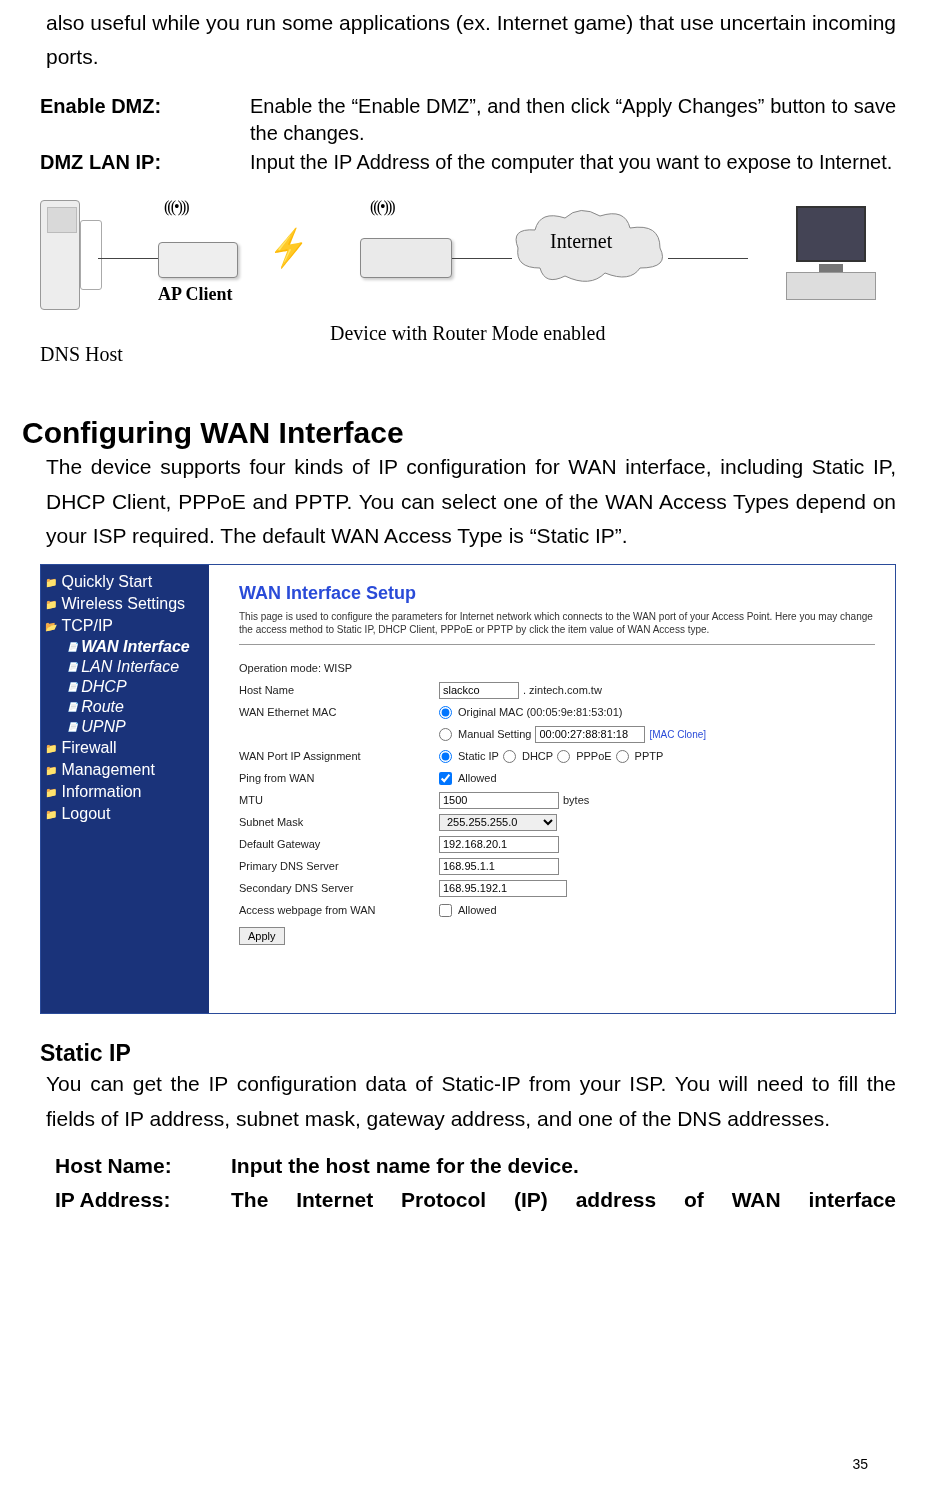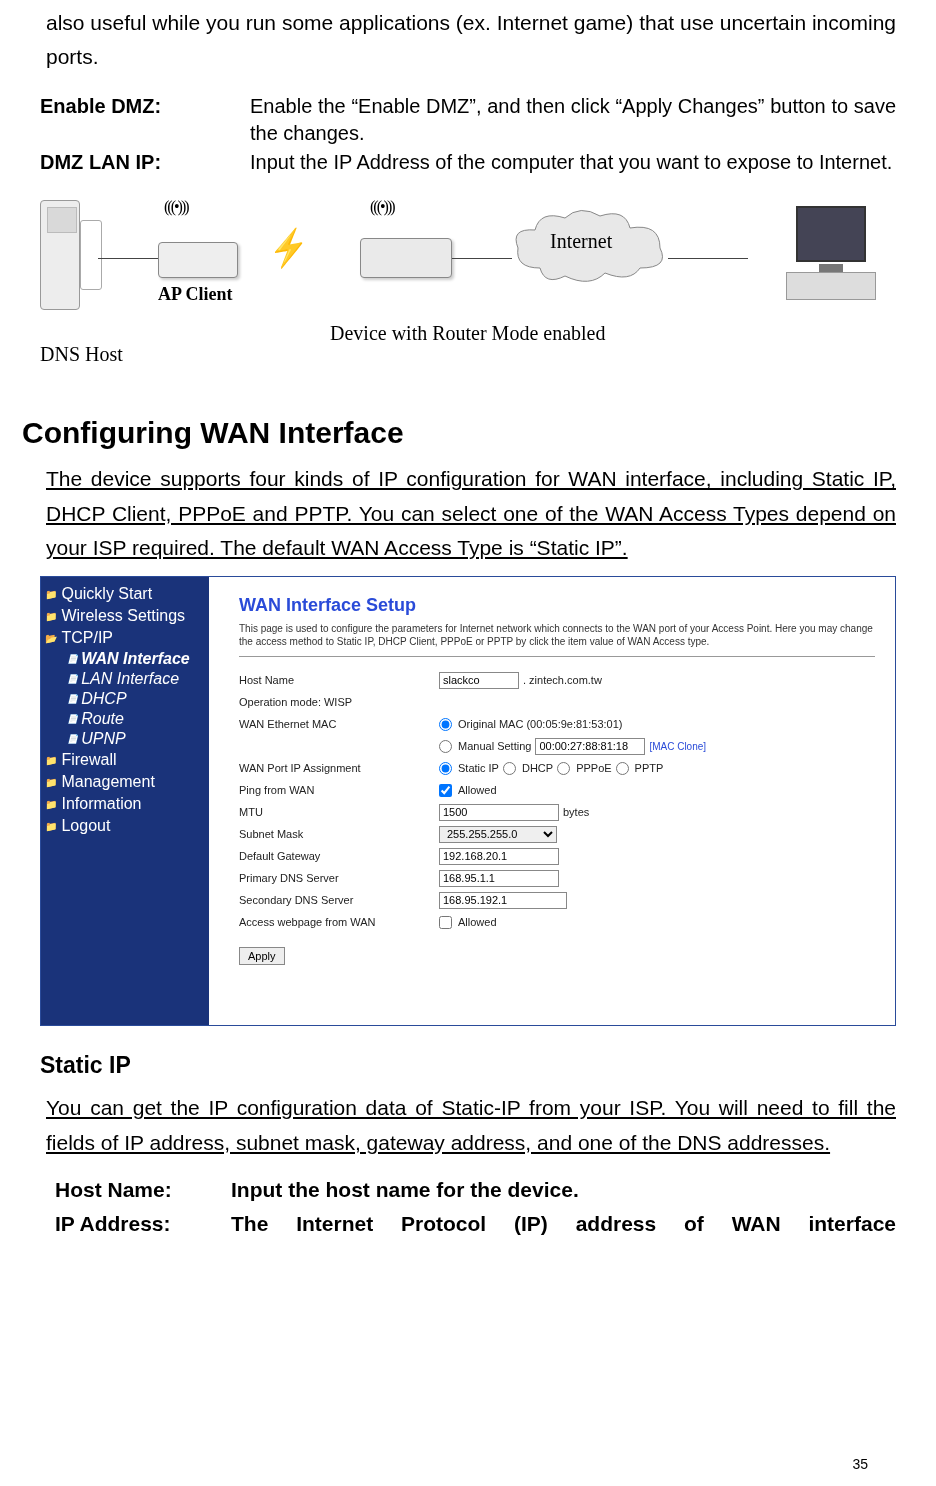--- a/index.html
+++ b/index.html
@@ -33,42 +33,42 @@
   .cloud svg{ width:100%; height:100%; }
   .cloud-label{ position:absolute; left:510px; top:42px; font-size:20px;}
   .line{ position:absolute; background:#444; height:1px;}
   .pc-desktop{ position:absolute; right:10px; top:18px; width:110px; height:100px;}
   .pc-desktop .monitor{ width:70px; height:56px; border:2px solid #333; background:#445; position:absolute; left:20px; top:0;}
   .pc-desktop .stand{ width:24px; height:8px; background:#777; position:absolute; left:43px; top:58px;}
   .pc-desktop .base{ width:90px; height:28px; background:#ddd; border:1px solid #999; position:absolute; left:10px; top:66px;}
   .bolt{ position:absolute; left:228px; top:40px; color:#f0c000; font-size:34px; transform:rotate(-10deg);}
 
   h1.section { font-size: 30px; font-weight: bold; margin-top: 28px; margin-left: -18px;}
-  .body-txt { font-size: 21px; line-height: 1.65; text-align: justify; margin-top: 12px; padding-left: 6px; text-decoration: underline;}
+  .body-txt { font-size: 21px; line-height: 1.65; text-align: justify; padding-left: 6px;}
 
   .screenshot { border:1px solid #2a4b9a; margin-top:10px; height:450px; position:relative; background:#fff; overflow:hidden;}
   .ss-sidebar{ width:168px; height:100%; background:#1a337a; color:#fff; font-size:16px; padding:6px 4px; float:left;}
   .ss-sidebar .folder{ display:flex; align-items:center; gap:4px; padding:2px 0;}
   .ss-sidebar .folder.open::before{content:"📂"; font-size:10px;}
   .ss-sidebar .folder.closed::before{content:"📁"; font-size:10px;}
   .ss-sidebar .leaf{ padding:1px 0 1px 22px; display:flex; align-items:center; gap:3px;font-style:italic;}
   .ss-sidebar .leaf::before{content:"📄"; font-size:9px;}
   .ss-sidebar .leaf.active{ font-weight:bold;}
 
   .ss-main{ margin-left:168px; padding:18px 20px 10px 30px; font-size:11px; color:#222;}
   .ss-title{ color:#2a4bd8; font-weight:bold; font-size:18px; font-family:Arial; margin-bottom:6px;}
   .ss-desc{ font-size:10px; color:#333; line-height:1.3; border-bottom:1px solid #999; padding-bottom:8px; margin-bottom:12px;}
   .ss-row{ display:flex; align-items:center; min-height:22px; font-size:11px;}
   .ss-row .lbl{ width:200px; flex:none;}
   .ss-row .val{ flex:1; display:flex; align-items:center; gap:4px; flex-wrap:wrap;}
   .ss-row input[type=text]{ border:1px solid #888; height:17px; padding:0 3px; font-size:11px;}
   .ss-row input[type=radio],.ss-row input[type=checkbox]{ margin-right:2px;}
   .macclone{ color:#2a4bd8; font-size:10px;}
   .ss-select{ border:1px solid #888; height:17px; font-size:11px; padding:0 3px;}
-  .ss-apply{ border:1px solid #888; background:#eee; padding:2px 8px; font-size:11px; margin-top:14px;}
+  .ss-apply{ border:1px solid #888; background:#eee; padding:2px 8px; font-size:11px; margin-top:6px;}
 
   h2.sub{ font-size:23px; font-weight:bold; margin-top:26px;}
   .def2-row{ display:flex; font-size:21px; line-height:1.5; margin-top:14px; padding-left:6px;margin-left:9px;}
   .def2-row + .def2-row{ margin-top:2px;}
   .def2-label{ width:176px; font-weight:bold; flex:none;}
   .def2-text{ flex:1; text-align:justify;font-weight:bold;}
   .page-num{ position:absolute; bottom:14px; right:68px; font-size:14px;}
 </style>
 </head>
 <body>
@@ -152,29 +152,29 @@
         <span>Information</span>
       </div>
     <div class="folder closed">
         <span>Logout</span>
       </div>
   </div>
   <div class="ss-main">
     <div class="ss-title">WAN Interface Setup</div>
     <div class="ss-desc">This page is used to configure the parameters for Internet network which connects to the WAN port of your Access Point. Here you may change the access method to Static IP, DHCP Client, PPPoE or PPTP by click the item value of WAN Access type.</div>
     <div class="ss-row">
+        <div class="lbl">Operation mode: WISP</div>
+      </div>
+    <div class="ss-row">
       <div class="lbl">Host Name</div>
       <div class="val">
         <input type="text" style="width: 80px;" value="slackco">
         <span>. zintech.com.tw</span>
       </div>
     </div>
-    <div class="ss-row">
-        <div class="lbl">Operation mode: WISP</div>
-      </div>
     <div class="ss-row">
       <div class="lbl">WAN Ethernet MAC</div>
       <div class="val">
         <input type="radio" checked="" style="">
         <span>Original MAC (00:05:9e:81:53:01)</span>
       </div>
     </div>
     <div class="ss-row">
       <div class="lbl"></div>
       <div class="val">

